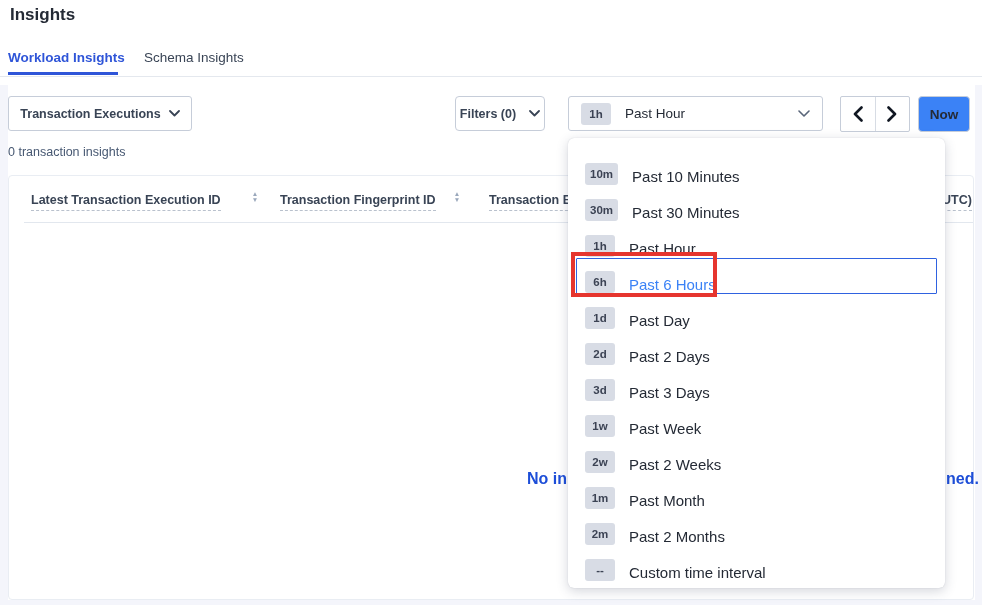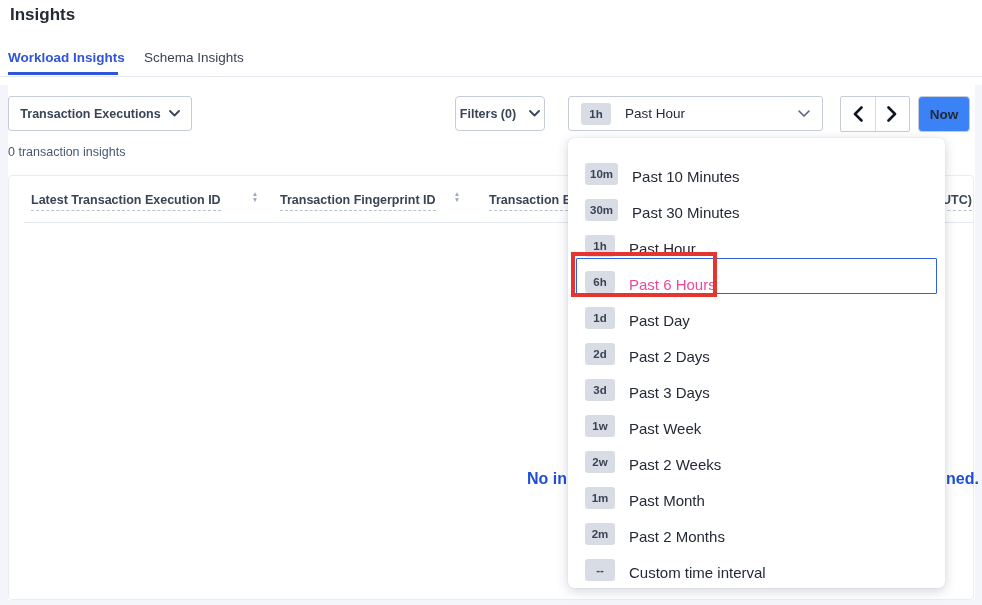--- a/index.html
+++ b/index.html
@@ -107,21 +107,21 @@
     box-shadow: 0 3px 12px rgba(55, 65, 90, 0.22), 0 0 1px rgba(55,65,90,0.25);
     padding-top: 12px;
   }
   .opt {
     height: 36px; margin: 0 8px; padding-left: 8px;
     display: flex; align-items: flex-end;
     border: 1px solid transparent; cursor: pointer;
   }
   .opt .opt-label { margin-left: 14px; font-size: 15px; color: #242a35; }
   .opt.selected { border: 1px solid #2f62e0; border-radius: 1px; }
-  .opt.selected .opt-label { color: #ec4899; }
+  .opt.selected .opt-label { color: #3b82f6; }
 
   
   .annotation {
     position: absolute; left: 571px; top: 252px; width: 146px; height: 45px;
     border: 4px solid #e6352e; z-index: 7; pointer-events: none;
   }
 
   .chev svg, .arrow-btn svg { display: block; }
 </style>
 </head>

